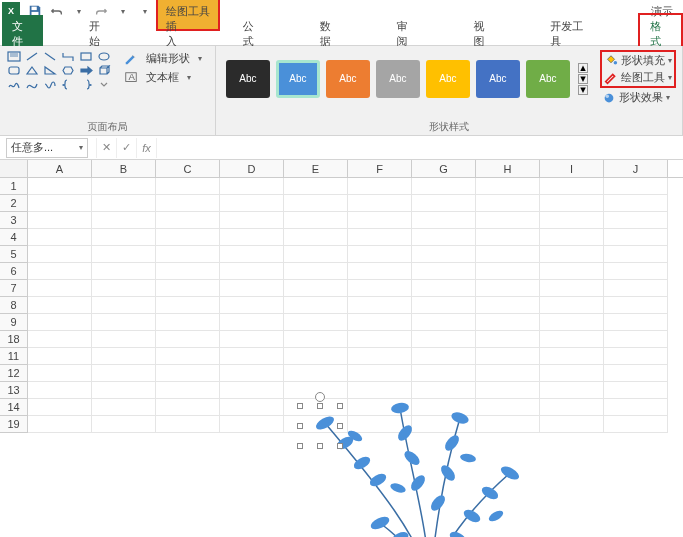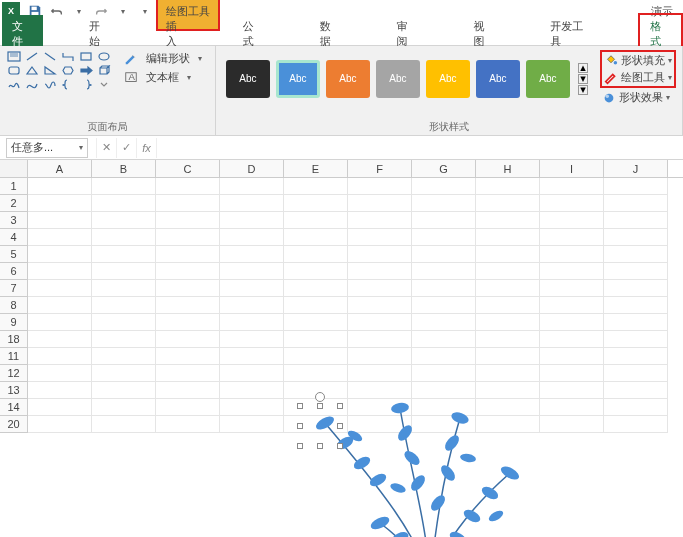--- a/index.html
+++ b/index.html
@@ -507,21 +507,21 @@
         <div class="cell"></div>
         <div class="cell"></div>
         <div class="cell"></div>
         <div class="cell"></div>
         <div class="cell"></div>
         <div class="cell"></div>
         <div class="cell"></div>
         <div class="cell"></div>
       </div>
       <div class="row">
-        <div class="rh">20</div>
+        <div class="rh">19</div>
         <div class="cell"></div>
         <div class="cell"></div>
         <div class="cell"></div>
         <div class="cell"></div>
         <div class="cell"></div>
         <div class="cell"></div>
         <div class="cell"></div>
         <div class="cell"></div>
         <div class="cell"></div>
         <div class="cell"></div>

